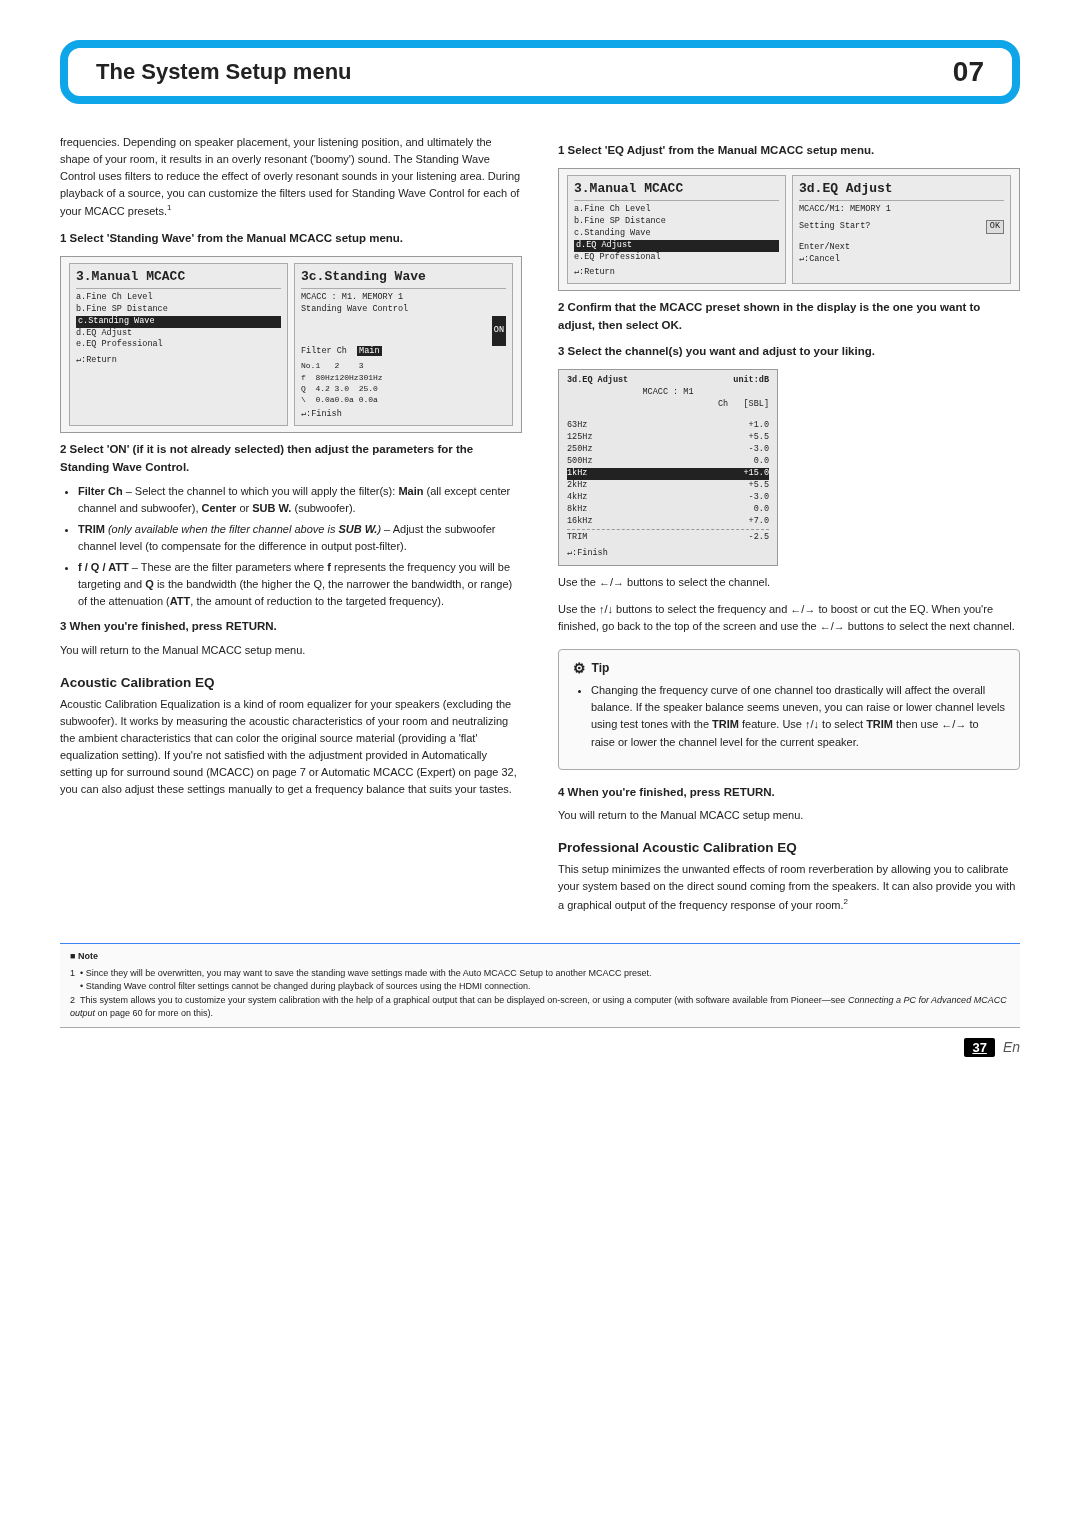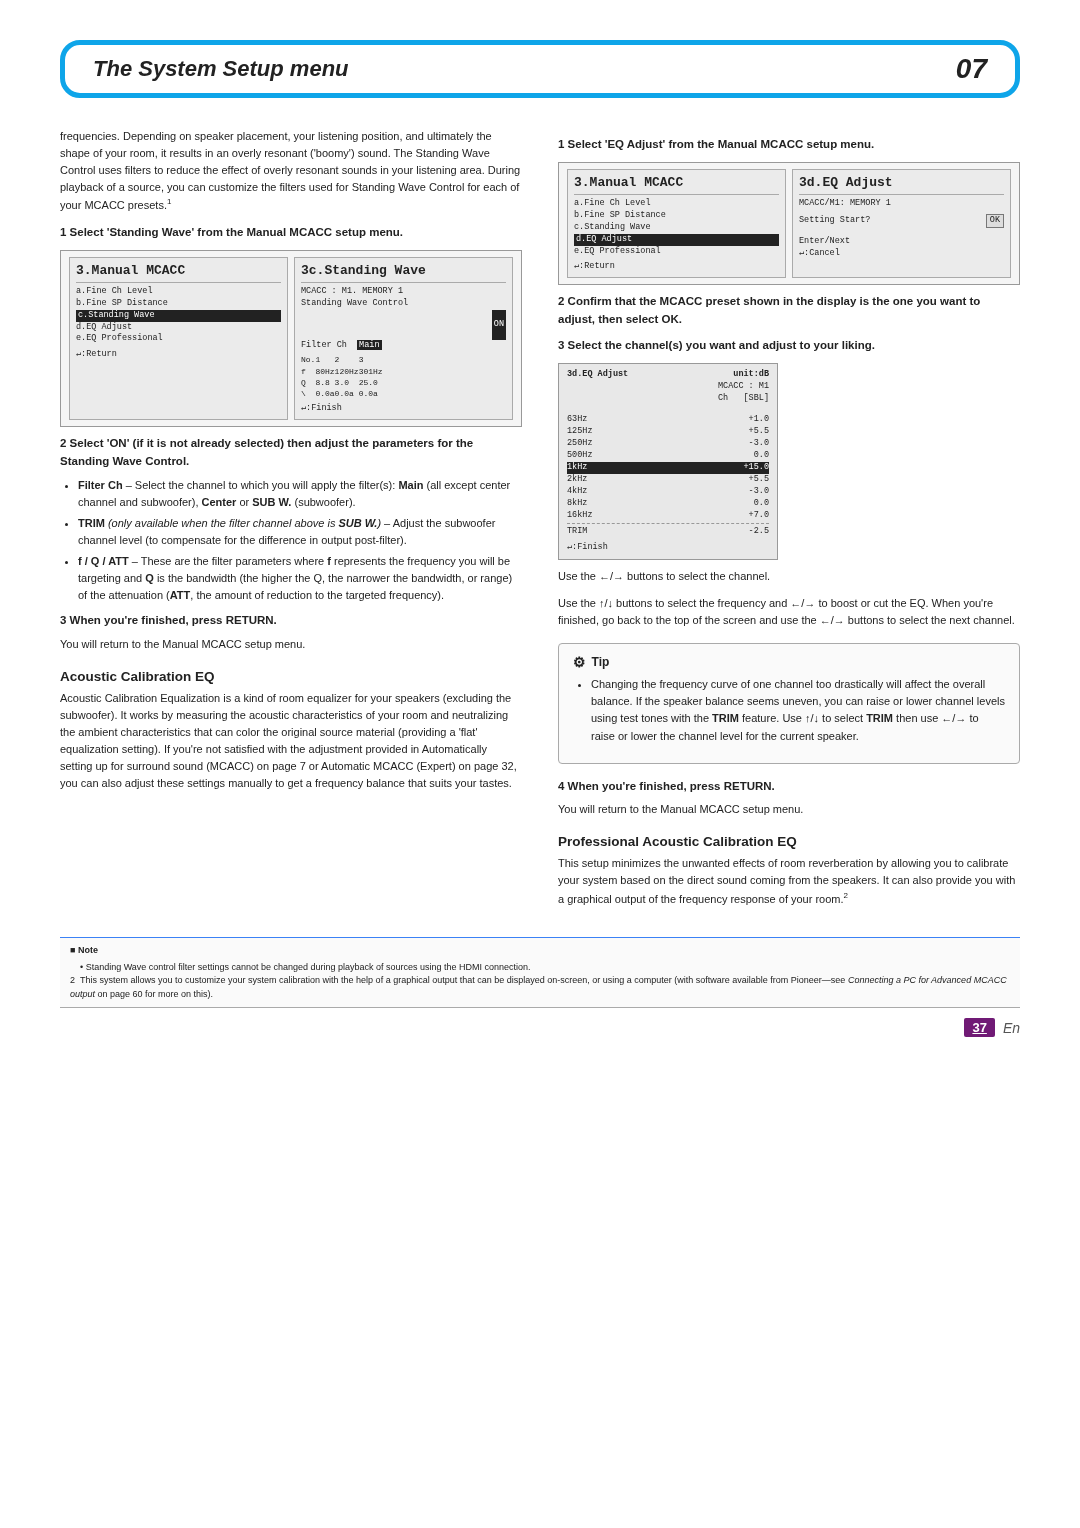--- a/index.html
+++ b/index.html
@@ -17,25 +17,24 @@
       min-height: 1528px;
       background: #fff;
       padding: 40px 60px 60px 60px;
       position: relative;
     }
     
     .header-bar {
       display: flex;
       align-items: center;
       justify-content: space-between;
-      border: 5px solid #0ea5e9;
+      border: 8px solid #0ea5e9;
       border-radius: 20px;
       padding: 8px 28px;
       margin-bottom: 30px;
-      font-style: italic;
     }
     .header-title {
       font-size: 22px;
       font-weight: bold;
     }
     .header-number {
       font-size: 28px;
       font-weight: bold;
     }
     
@@ -154,21 +153,21 @@
     }
     
     .footer {
       display: flex;
       justify-content: flex-end;
       align-items: center;
       margin-top: 10px;
       gap: 8px;
     }
     .footer-number {
-      background: #701a75;
+      background: #000000;
       color: #fff;
       font-size: 13px;
       font-weight: bold;
       padding: 2px 8px;
       border-radius: 2px;
       text-decoration: underline;
     }
     .footer-lang {
       font-size: 14px;
       color: #555;
@@ -250,21 +249,21 @@
                 <td>3</td>
               </tr>
               <tr>
                 <td>f</td>
                 <td>80Hz</td>
                 <td>120Hz</td>
                 <td>301Hz</td>
               </tr>
               <tr>
                 <td>Q</td>
-                <td>8.8</td>
+                <td>4.2</td>
                 <td>3.0</td>
                 <td>25.0</td>
               </tr>
               <tr>
                 <td>\</td>
                 <td>0.0a</td>
                 <td>0.0a</td>
                 <td>0.0a</td>
               </tr>
             </tbody>
@@ -329,21 +328,21 @@
 
       <p class="step-heading">2   Confirm that the MCACC preset shown in the display is the one you want to adjust, then select OK.</p>
 
       <p class="step-heading">3   Select the channel(s) you want and adjust to your liking.</p>
 
       <div class="eq-screen">
         <div style="display:flex;justify-content:space-between;font-weight:bold;">
           <span>3d.EQ Adjust</span>
           <span>unit:dB</span>
         </div>
-        <div style="display:flex;justify-content:flex-end;">
+        <div style="display:flex;justify-content:center;">
           <span>MCACC : M1</span>
         </div>
         <div style="display:flex;justify-content:flex-end;">
           <span>Ch &nbsp; [SBL]</span>
         </div>
         <div style="margin-top:10px;">
           <div class="eq-row">
               <span>63Hz</span>
               <span>+1.0</span>
             </div>
@@ -414,20 +413,21 @@
 
       <p>
         This setup minimizes the unwanted effects of room reverberation by allowing you to calibrate your system based on the direct sound coming from the speakers. It can also provide you with a graphical output of the frequency response of your room.<sup>2</sup>
       </p>
 
     </div>
   </div>
 
   <div class="note-box">
     <div class="note-heading">■ Note</div>
+    <div style="font-size:9px;line-height:1.5;">1 &nbsp;• Since they will be overwritten, you may want to save the standing wave settings made with the Auto MCACC Setup to another MCACC preset.</div>
     <div style="font-size:9px;line-height:1.5;">&nbsp;&nbsp; &nbsp;• Standing Wave control filter settings cannot be changed during playback of sources using the HDMI connection.</div>
     <div style="font-size:9px;line-height:1.5;">2 &nbsp;This system allows you to customize your system calibration with the help of a graphical output that can be displayed on-screen, or using a computer (with software available from Pioneer—see <em>Connecting a PC for Advanced MCACC output</em> on page 60 for more on this).</div>
   </div>
 
   <div class="footer">
     <span class="footer-number">37</span>
     <span class="footer-lang">En</span>
   </div>
 
 </div>

